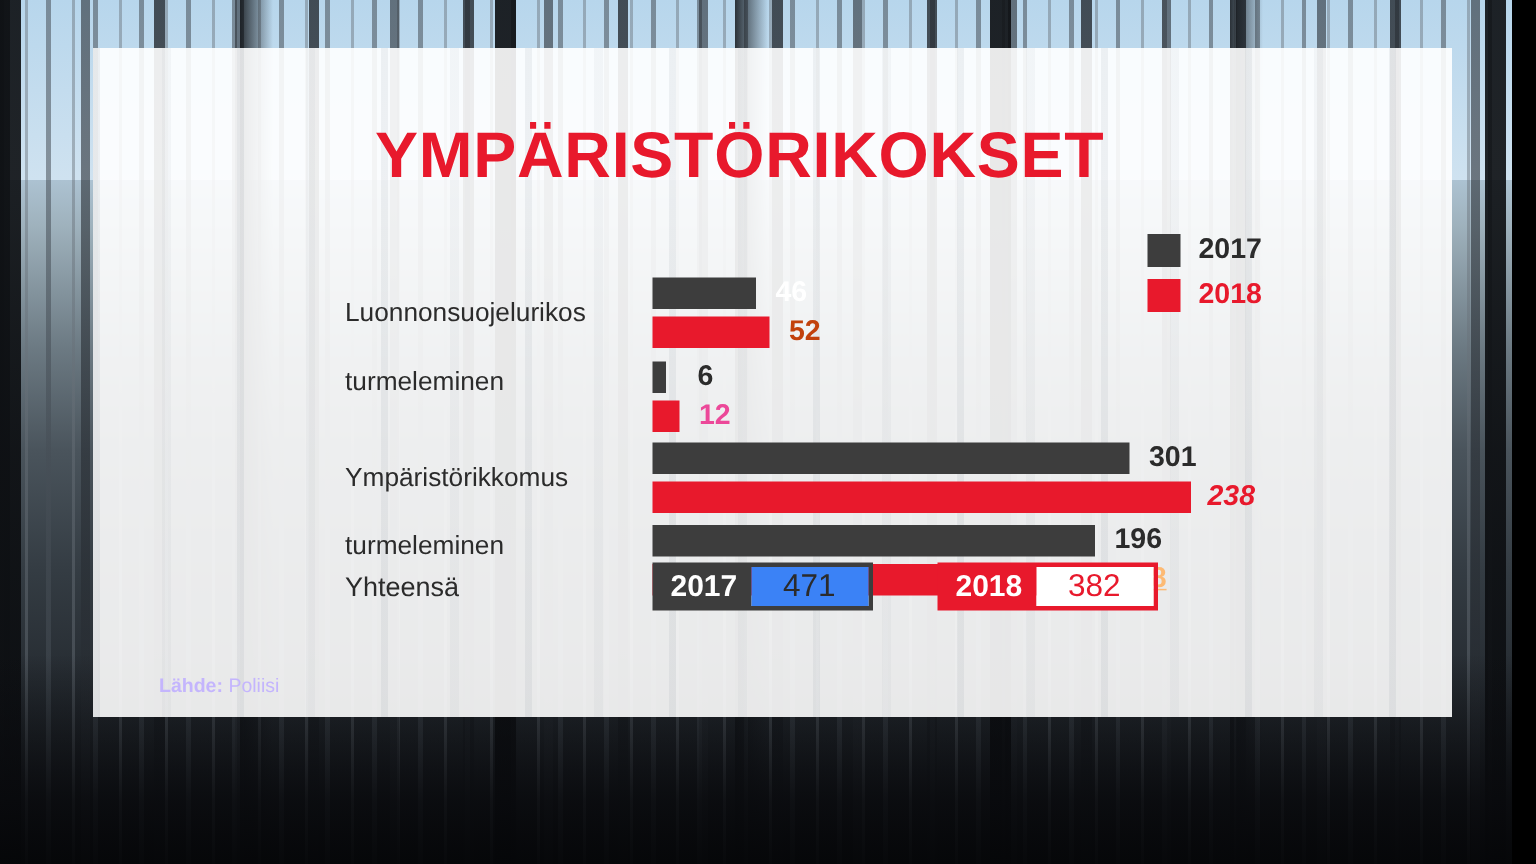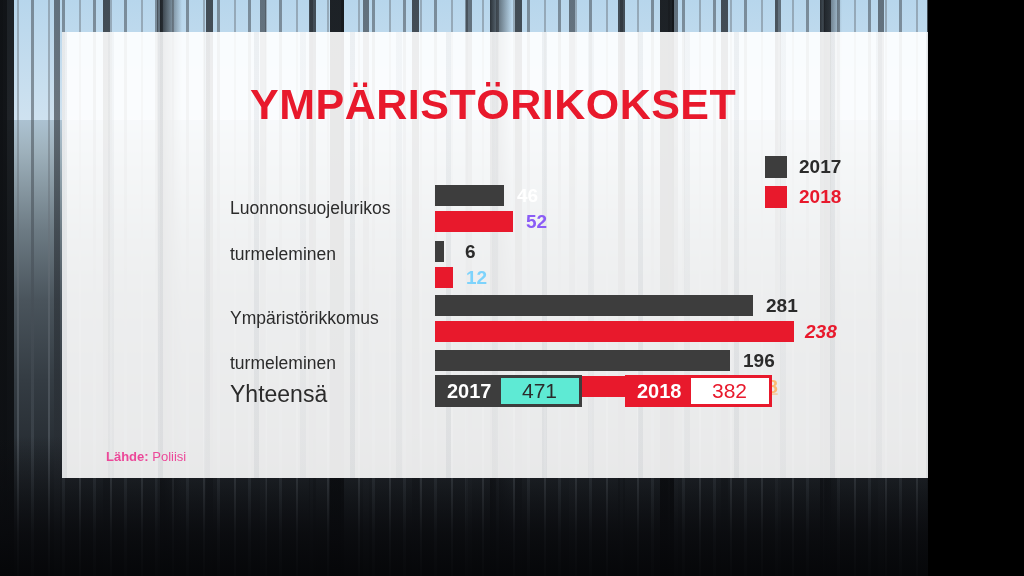--- a/index.html
+++ b/index.html
@@ -9,21 +9,21 @@
   }
   body {
     width: 1024px;
     height: 576px;
     overflow: hidden;
     font-family: "Liberation Sans", sans-serif;
   }
 
   #stage {
     position: relative;
-    width: 928px;
+    width: 1008px;
     height: 576px;
     overflow: hidden;
   }
 
   
   #photo {
     position: absolute;
     inset: 0;
     background: linear-gradient(to bottom,
         #bcd7ea 0px, #c6dcec 40px, #b9d2e6 90px,
@@ -183,21 +183,21 @@
     position: absolute;
     left: 0;
     top: 343px;
     width: 100%;
     height: 40px;
   }
   #total-label {
     position: absolute;
     left: 168px;
     top: 6px;
-    font-size: 23px;
+    font-size: 18px;
     color: #2b2b2b;
   }
   .badge {
     position: absolute;
     top: 0;
     display: flex;
     align-items: stretch;
     height: 32px;
     border: 3px solid;
     box-sizing: border-box;
@@ -211,30 +211,30 @@
     font-weight: 700;
     color: #ffffff;
   }
   .badge-value {
     display: flex;
     align-items: center;
     justify-content: center;
     min-width: 62px;
     padding: 0 8px;
     font-size: 21px;
-    background: #5eead4;
+    background: #3b82f6;
   }
 
   
   #source {
     position: absolute;
     left: 12px;
     bottom: 14px;
     font-size: 13px;
-    color: #ec4899;
+    color: #c4b5fd;
     padding-left: 32px;
   }
   #source b { font-weight: 700; }
 </style>
 </head>
 <body>
 
 <div id="stage">
 
   <div id="photo">
@@ -266,49 +266,49 @@
         <div class="row-label one-line">
           <div>Luonnonsuojelurikos</div>
         </div>
         <div class="bars">
           <div class="bar-wrap">
             <div class="bar" style="background:#3d3d3d;width:69px;"></div>
             <div class="bar-value" style="left:82px;color:#ffffff;">46</div>
           </div>
           <div class="bar-wrap">
             <div class="bar" style="background:#e8192c;width:78px;"></div>
-            <div class="bar-value" style="left:91px;color:#8b5cf6;">52</div>
+            <div class="bar-value" style="left:91px;color:#c2410c;">52</div>
           </div>
         </div>
       </div>
 
       <div class="row" style="top:174px;">
         <div class="row-label two-line">
           <div>turmeleminen</div>
         </div>
         <div class="bars">
           <div class="bar-wrap">
             <div class="bar" style="background:#3d3d3d;width:9px;"></div>
             <div class="bar-value" style="left:30px;color:#2b2b2b;">6</div>
           </div>
           <div class="bar-wrap">
             <div class="bar" style="background:#e8192c;width:18px;"></div>
-            <div class="bar-value" style="left:31px;color:#7dd3fc;text-align:center;">12</div>
+            <div class="bar-value" style="left:31px;color:#ec4899;text-align:center;">12</div>
           </div>
         </div>
       </div>
 
       <div class="row" style="top:228px;">
         <div class="row-label one-line">
           <div>Ympäristörikkomus</div>
         </div>
         <div class="bars">
           <div class="bar-wrap">
             <div class="bar" style="background:#3d3d3d;width:318px;"></div>
-            <div class="bar-value" style="left:331px;color:#2b2b2b;">281</div>
+            <div class="bar-value" style="left:331px;color:#2b2b2b;">301</div>
           </div>
           <div class="bar-wrap">
             <div class="bar" style="background:#e8192c;width:359px;"></div>
             <div class="bar-value" style="left:370px;color:#e8192c;font-style:italic;">238</div>
           </div>
         </div>
       </div>
 
       <div class="row" style="top:283px;">
         <div class="row-label two-line">

